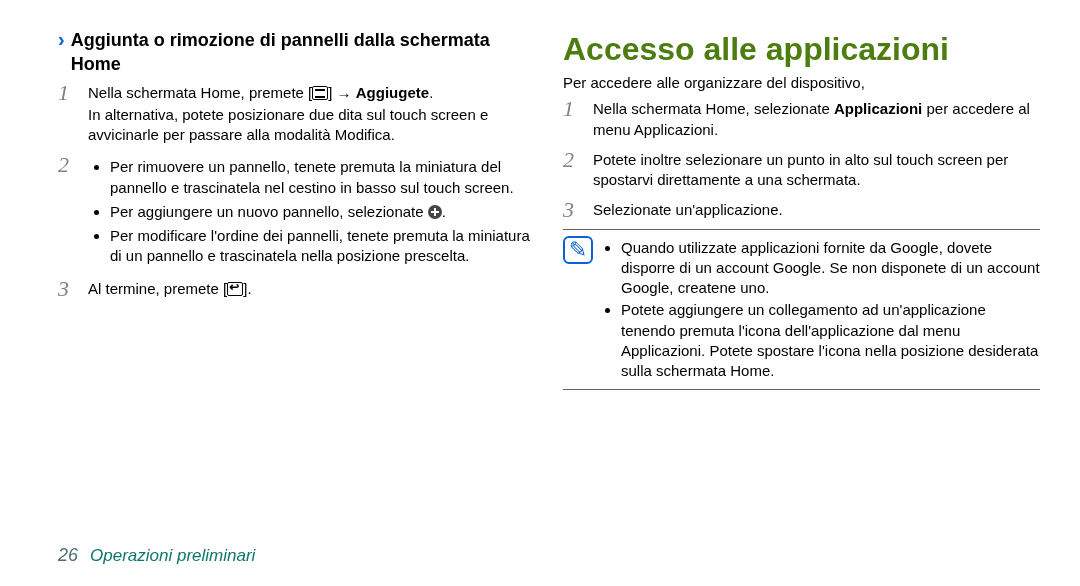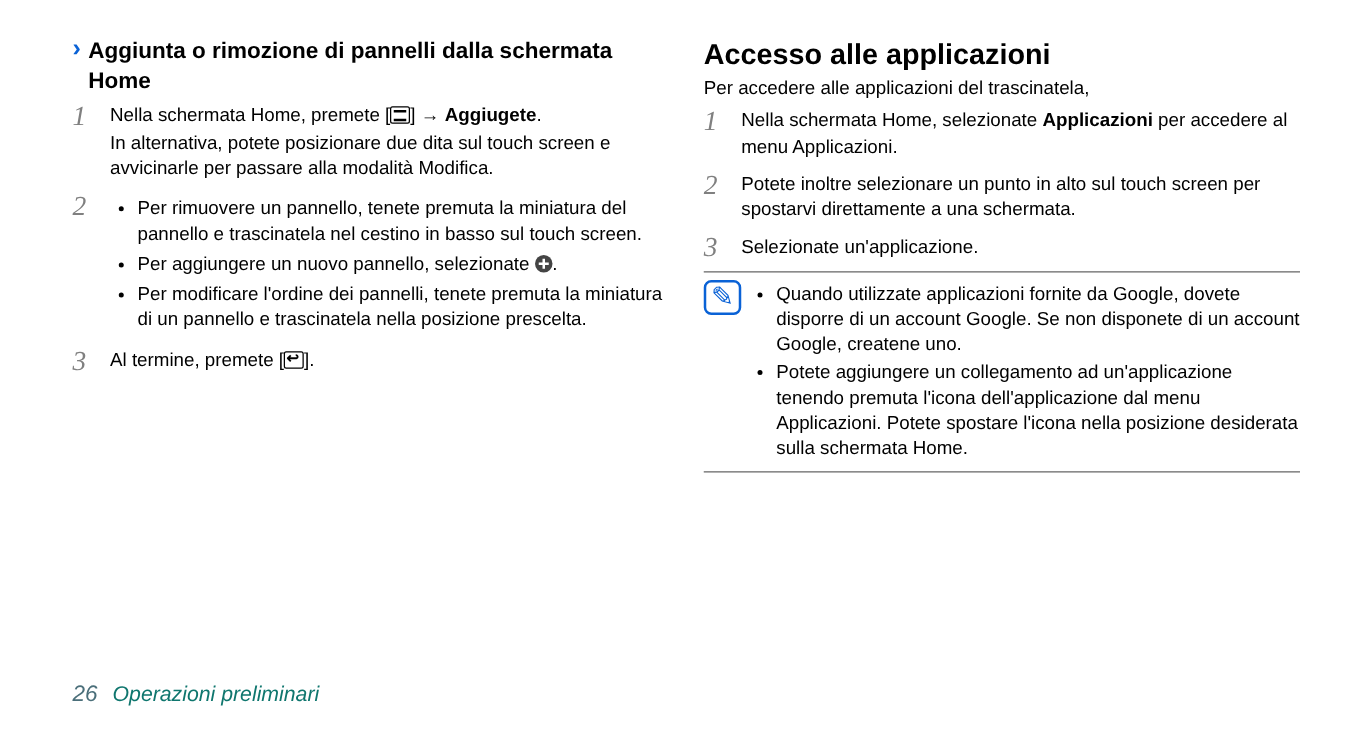--- a/index.html
+++ b/index.html
@@ -97,23 +97,23 @@
     position: relative;
   }
   .icon-plus::before, .icon-plus::after {
     content: "";
     position: absolute;
     background: #fff;
   }
   .icon-plus::before { left: 6px; top: 3px; width: 2px; height: 8px; }
   .icon-plus::after  { left: 3px; top: 6px; width: 8px; height: 2px; }
   .section-title {
-    color: #000000;
+    color: #4d7c0f;
     font-weight: 600;
-    font-size: 23px;
+    font-size: 32px;
     margin-bottom: 2px;
   }
   .bold { font-weight: 700; text-align: right; }
   .note-box {
     display: flex;
     border-top: 1px solid #666;
     border-bottom: 1px solid #666;
     padding: 6px 0;
     margin: 4px 0;
   }
@@ -184,21 +184,21 @@
           <p>
             <span>Al termine, premete [</span><span class="icon-back"></span><span>].</span>
           </p>
         </div>
       </li>
     </ol>
   </div>
 
   <div class="col">
     <h2 class="section-title">Accesso alle applicazioni</h2>
-    <p>Per accedere alle applicazioni del trascinatela,</p>
+    <p>Per accedere alle organizzare del dispositivo,</p>
 
     <ol class="steps">
       <li>
         <span class="step-num">1</span>
         <div class="step-body">
           <p>
             <span>Nella schermata Home, selezionate </span><span class="bold">Applicazioni</span><span> per accedere al menu Applicazioni.</span>
           </p>
         </div>
       </li>

